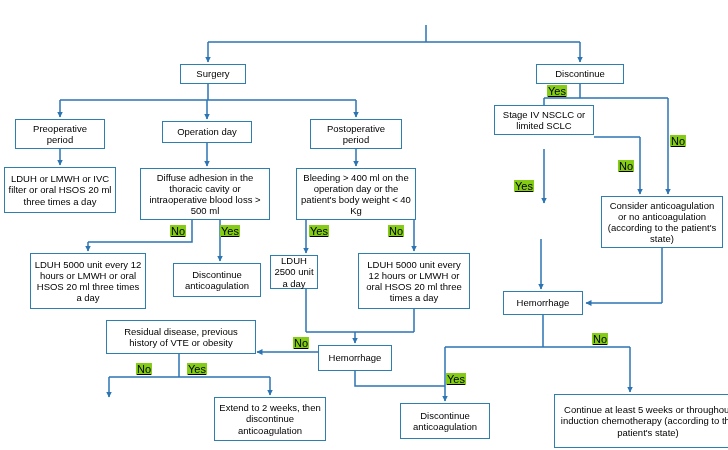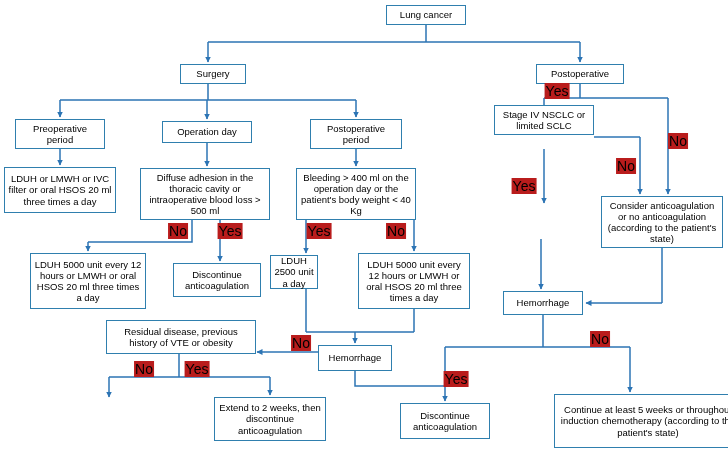--- a/index.html
+++ b/index.html
@@ -8,21 +8,21 @@
     font-family:"Liberation Sans",sans-serif;overflow:hidden;
   }
   svg.connectors{position:absolute;left:0;top:0;width:728px;height:450px;}
   .node{
     position:absolute;display:flex;align-items:center;justify-content:center;
     text-align:center;border:1.5px solid #2f7fae;background:#fff;color:#000;
     font-size:9.5px;line-height:1.18;padding:1px 3px;box-sizing:border-box;
   }
   .edge-label{
     position:absolute;transform:translate(-50%,-50%);
-    font-size:14px;color:#000;white-space:nowrap;background:#b91c1c;padding:0 1px;
+    font-size:11px;color:#000;white-space:nowrap;background:#84cc16;padding:0 1px;text-decoration:underline;
   }
 </style>
 </head>
 <body>
 
 <div class="canvas">
 
   <svg class="connectors" viewBox="0 0 728 450" xmlns="http://www.w3.org/2000/svg">
     <defs>
       <marker id="arr" markerWidth="8" markerHeight="8" refX="5.5" refY="3" orient="auto" markerUnits="userSpaceOnUse">
@@ -62,23 +62,22 @@
       <path marker-end="url(#arr)" d="M270,377 V395"></path>
       <path marker-end="url(#arr)" d="M544,98 V117"></path>
       <path marker-end="url(#arr)" d="M668,98 V194"></path>
       <path marker-end="url(#arr)" d="M640,137 V194"></path>
       <path marker-end="url(#arr)" d="M544,149 V203"></path>
       <path marker-end="url(#arr)" d="M541,239 V289"></path>
       <path marker-end="url(#arr)" d="M662,303 H586"></path>
     </g>
   </svg>
 
-  <div class="node" style="left:386px;top:5px;width:80px;height:20px">Lung cancer</div>
   <div class="node" style="left:180px;top:64px;width:66px;height:20px">Surgery</div>
-  <div class="node" style="left:536px;top:64px;width:88px;height:20px">Postoperative</div>
+  <div class="node" style="left:536px;top:64px;width:88px;height:20px">Discontinue</div>
   <div class="node" style="left:15px;top:119px;width:90px;height:30px">Preoperative period</div>
   <div class="node" style="left:162px;top:121px;width:90px;height:22px">Operation day</div>
   <div class="node" style="left:310px;top:119px;width:92px;height:30px">Postoperative period</div>
   <div class="node" style="left:494px;top:105px;width:100px;height:30px">Stage IV NSCLC or limited SCLC</div>
   <div class="node" style="left:4px;top:167px;width:112px;height:46px">LDUH or LMWH or IVC filter or oral HSOS 20 ml three times a day</div>
   <div class="node" style="left:140px;top:168px;width:130px;height:52px">Diffuse adhesion in the thoracic cavity or intraoperative blood loss &gt; 500 ml</div>
   <div class="node" style="left:296px;top:168px;width:120px;height:52px">Bleeding &gt; 400 ml on the operation day or the patient's body weight &lt; 40 Kg</div>
   <div class="node" style="left:601px;top:196px;width:122px;height:52px">Consider anticoagulation or no anticoagulation (according to the patient's state)</div>
   <div class="node" style="left:30px;top:253px;width:116px;height:56px">LDUH 5000 unit every 12 hours or LMWH or oral HSOS 20 ml three times a day</div>
   <div class="node" style="left:173px;top:263px;width:88px;height:34px">Discontinue anticoagulation</div>

